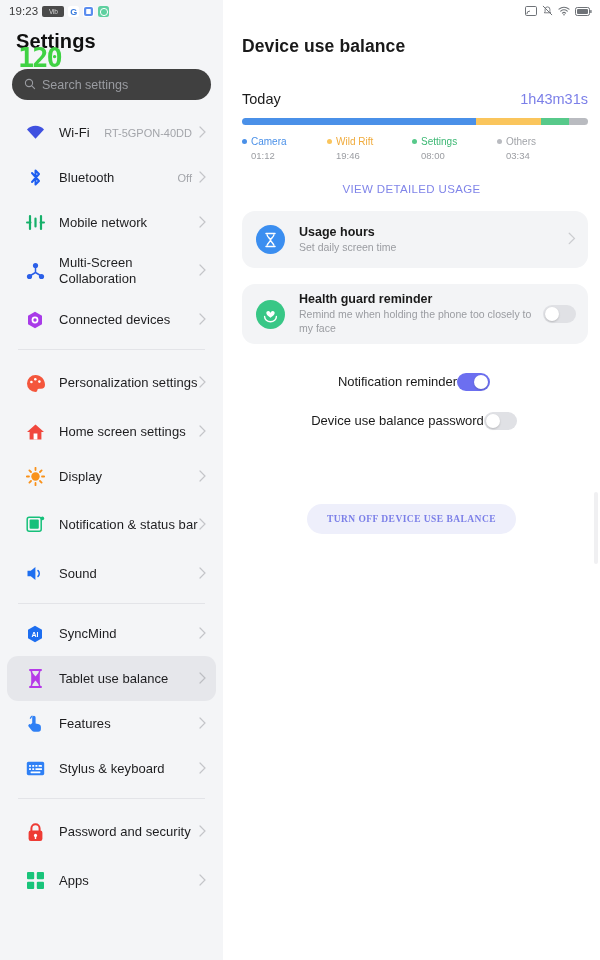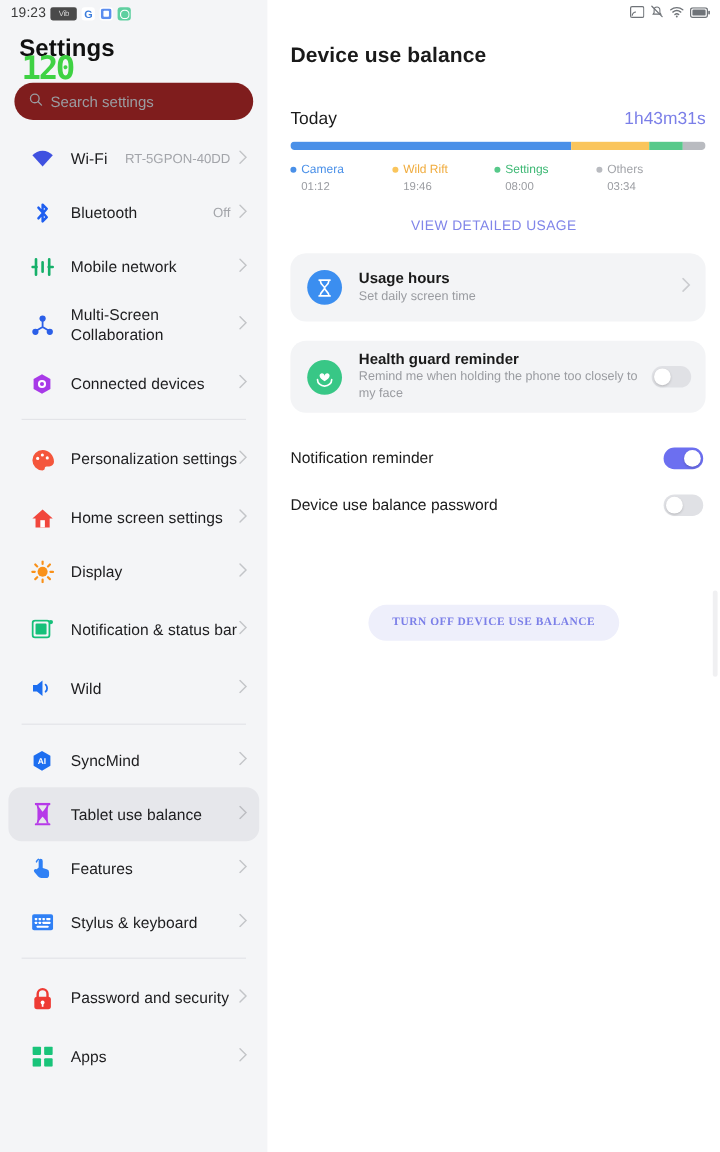--- a/index.html
+++ b/index.html
@@ -43,21 +43,21 @@
     margin:30px 0 0 16px; letter-spacing:.1px;
   }
   .fps-overlay{
     position:absolute; left:18px; top:44px;
     font-family:"DejaVu Sans Mono", monospace;
     font-size:27px; font-weight:bold; color:#3fd243;
     letter-spacing:-2px; line-height:1;
   }
   .searchbar{
     margin:16px 12px 0 12px; height:31px; border-radius:16px;
-    background:#7f1d1d; display:flex; align-items:center; gap:6px;
+    background:#404040; display:flex; align-items:center; gap:6px;
     padding:0 12px;
   }
   .search-ph{ font-size:12.5px; color:#9a9ca1; }
 
   .side-list{ margin-top:10px; }
   .side-item{
     display:flex; align-items:center; height:45px;
     padding:0 10px 0 18px; margin:0 7px; border-radius:11px;
     position:relative;
   }
@@ -114,21 +114,21 @@
   .card.tall{ height:60px; }
   .card-ic{
     width:29px; height:29px; border-radius:50%; flex:0 0 29px;
     display:flex; align-items:center; justify-content:center; margin-right:14px;
   }
   .card-txt{ flex:1; }
   .card-t{ font-size:12.5px; font-weight:bold; color:#1a1a1a; }
   .card-s{ font-size:10.5px; color:#9a9ca1; margin-top:2px; line-height:1.3; }
 
   .togrow{
-    display:flex; align-items:center; justify-content:space-between;
+    display:flex; align-items:center; justify-content:center;
     margin:0 14px 0 19px; height:39px;
   }
   .tog-lbl{ font-size:13px; color:#1a1a1a; }
 
   .switch{ width:33px; height:18px; border-radius:9px; position:relative;
     flex:0 0 33px; }
   .switch.on{ background:#6c6ff0; }
   .switch.off{ background:#e0e1e5; }
   .knob{ position:absolute; top:2px; width:14px; height:14px; border-radius:50%;
     background:#fff; box-shadow:0 1px 2px rgba(0,0,0,.18); }
@@ -343,21 +343,21 @@
             </svg></span>
       </div>
 
       <div class="side-item">
         <span class="side-ic">
           <svg width="19" height="17" viewBox="0 0 19 17">
               <path d="M1.5 5.8h3.3L9.4 2v13L4.8 11.2H1.5z" fill="#1d6ef0"></path>
               <path d="M12 5.6a4 4 0 0 1 0 5.8" fill="none" stroke="#1d6ef0" stroke-width="1.5" stroke-linecap="round"></path>
             </svg>
         </span>
-        <span class="side-lbl">Wild</span>
+        <span class="side-lbl">Sound</span>
         <span class="chev"><svg width="7" height="12" viewBox="0 0 7 12">
               <path d="M1 1l5 5-5 5" fill="none" stroke="#8a8c91" stroke-width="1.2" stroke-linecap="round"></path>
             </svg></span>
       </div>
 
       <div class="divider"></div>
 
       <div class="side-item">
         <span class="side-ic">
           <svg width="18" height="18" viewBox="0 0 18 18">

